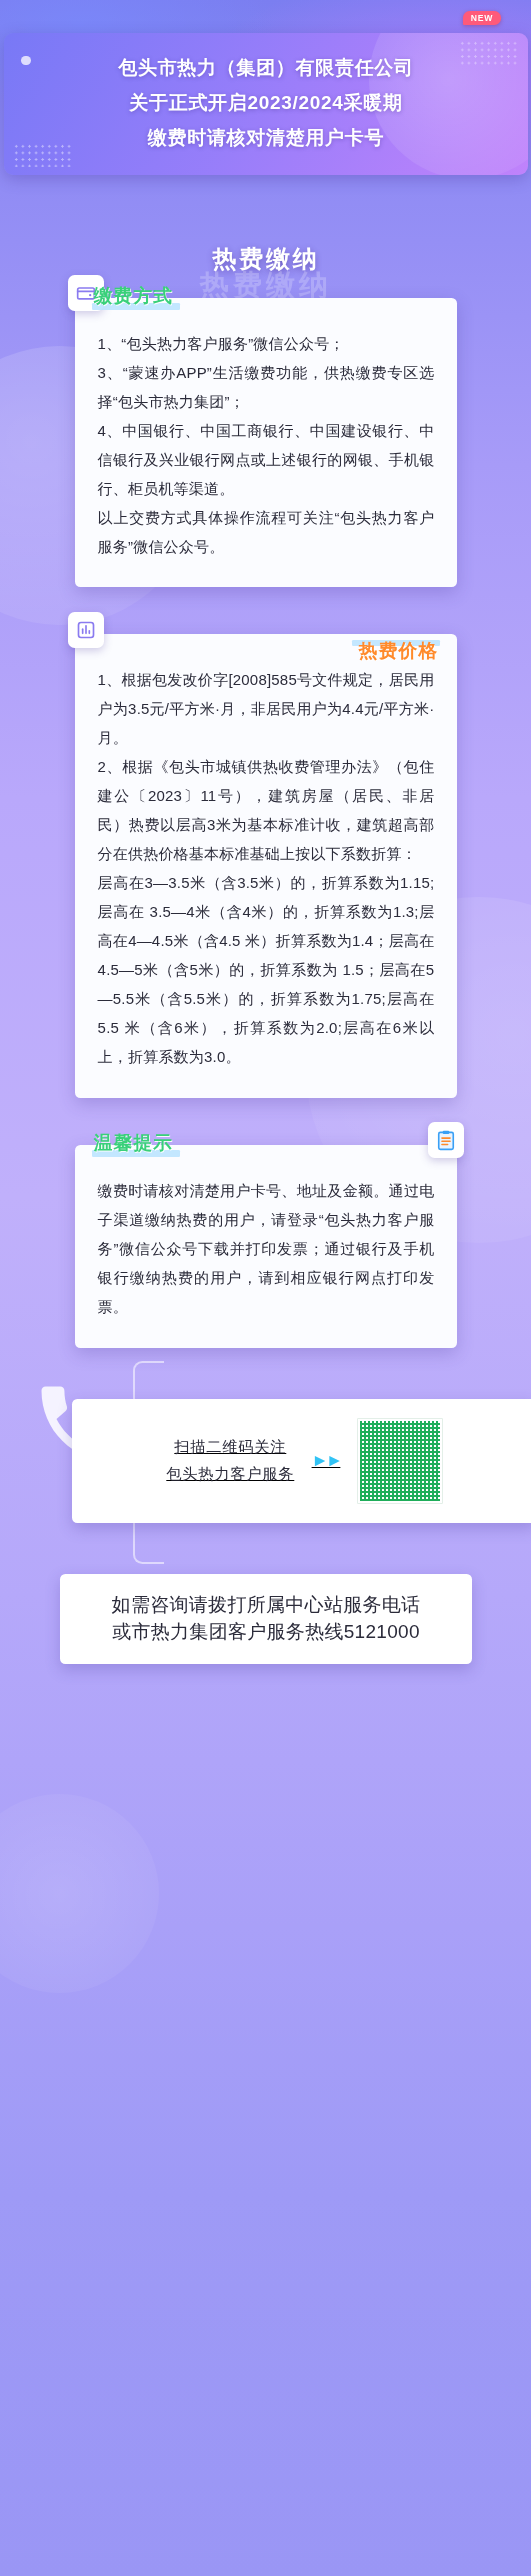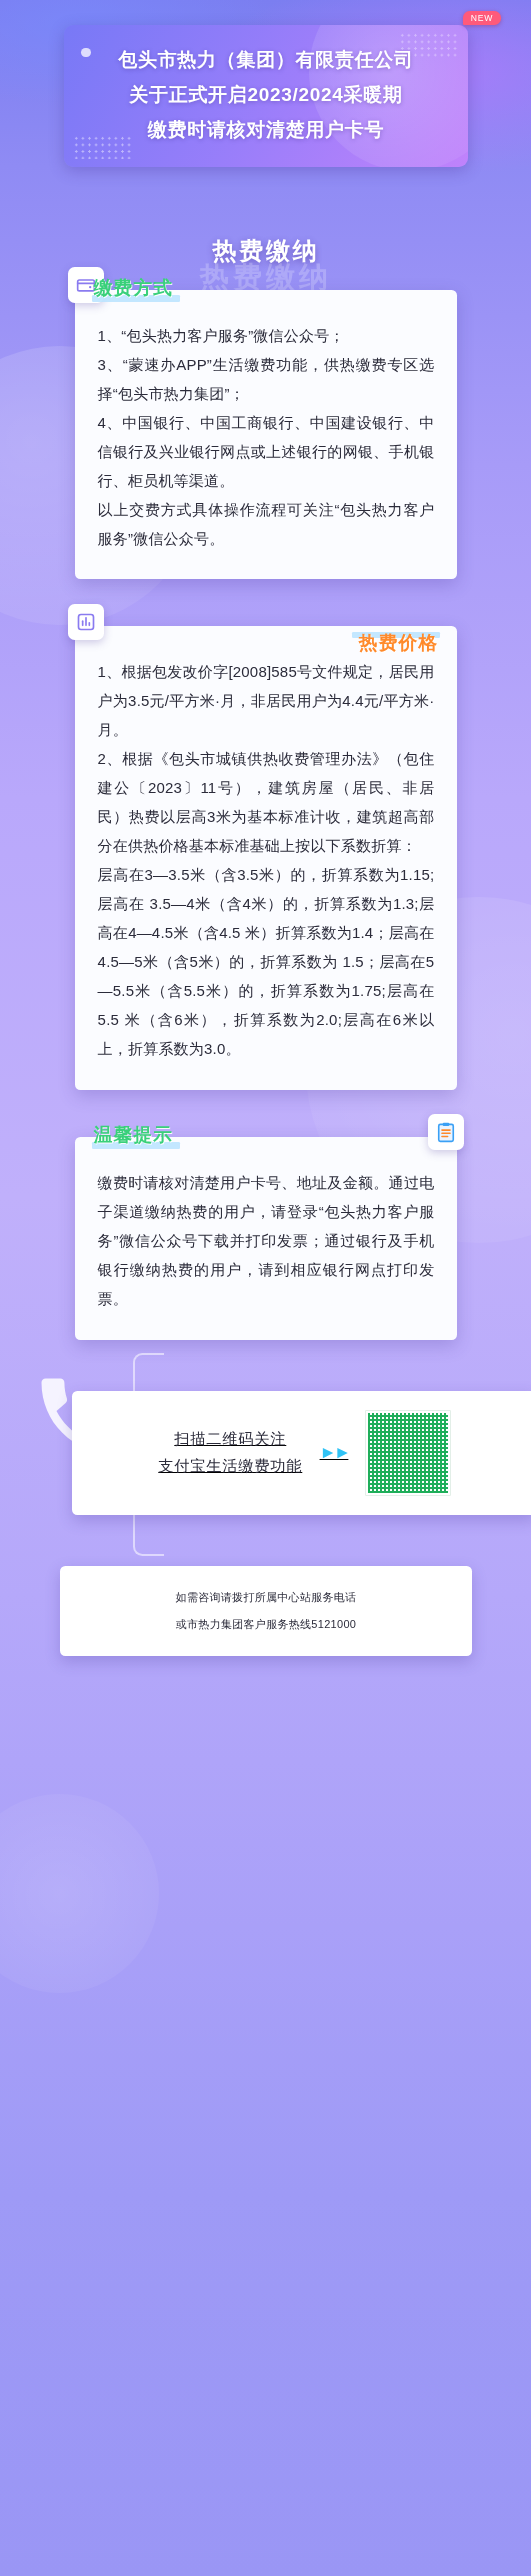--- a/index.html
+++ b/index.html
@@ -59,22 +59,22 @@
 
   
   .header {
     position: relative;
     margin: 0 auto;
     padding-top: 25px;
     width: 532px;
   }
   .banner {
     position: relative;
-    width: 404px;
-    margin: 0 auto;
+    width: 524px;
+    margin: 8px auto;
     padding: 17.3px 20px 20px 20px;
     box-sizing: border-box;
     border-radius: 9.3px;
     background: linear-gradient(120deg, rgba(120,120,246,0.95) 0%, rgba(150,125,250,0.95) 45%, rgba(196,130,252,0.92) 100%);
     box-shadow: 0 4px 14.6px rgba(60,40,140,0.28);
     overflow: hidden;
   }
   .banner:before {
     content: "";
     position: absolute;
@@ -93,21 +93,21 @@
     letter-spacing: 0.7px;
     text-shadow: 0 1.3px 4px rgba(50,30,120,0.35);
   }
   .new-badge {
     position: absolute;
     right: 31px;
     top: 10.6px;
     background: #ff5a7a;
     color: #ffffff;
     font-size: 8.6px;
-    font-weight: normal;
+    font-weight: bold;
     padding: 2px 8px 2.7px 8px;
     border-radius: 6.6px 6.6px 6.6px 1.3px;
     letter-spacing: 0.7px;
     box-shadow: 0 1.3px 4px rgba(150,20,60,0.35);
     z-index: 5;
   }
   .banner-deco-left {
     position: absolute;
     left: 17.3px; top: 22.6px;
     width: 9.3px; height: 9.3px;
@@ -285,21 +285,21 @@
   .contact-card {
     position: relative;
     width: 412px;
     margin: 0 auto;
     background: #ffffff;
     border-radius: 5.3px;
     box-shadow: 0 5.3px 14.6px rgba(60,40,140,0.22);
     padding: 18.6px 17.3px;
     box-sizing: border-box;
     color: #2b2b3a;
-    font-size: 11px;
+    font-size: 19px;
     line-height: 26.6px;
     text-align: center;
     letter-spacing: 0.3px;
   }
   .phone-icon {
     position: absolute;
     left: 29px;
     width: 100px; height: 100px;
     color: rgba(255,255,255,0.85);
   }
@@ -398,21 +398,21 @@
   <div style="position:relative;height:226px;">
     <div class="phone-icon" style="top:26.6px;">
       <svg width="100" height="100" viewBox="0 0 24 24" fill="rgba(255,255,255,0.85)">
         <path d="M6.6 10.8c1.4 2.8 3.8 5.1 6.6 6.6l2.2-2.2c.3-.3.7-.4 1.1-.3 1.2.4 2.5.6 3.8.6.6 0 1 .4 1 1V20c0 .6-.4 1-1 1C10.6 21 3 13.4 3 4c0-.6.4-1 1-1h3.5c.6 0 1 .4 1 1 0 1.3.2 2.6.6 3.8.1.4 0 .8-.3 1.1L6.6 10.8z"></path>
       </svg>
     </div>
     <div class="bracket" style="left:133px; top:13.3px; width:29px; height:199px;"></div>
     <div class="qr-card" style="position:absolute; left:72px; top:51px; width:464px;text-decoration:underline;">
       <div class="qr-text">
         <div>扫描二维码关注</div>
-        <div>支付宝生活缴费功能</div>
+        <div>包头热力客户服务</div>
       </div>
       <div class="qr-arrow">►►</div>
       <div class="qr-code"></div>
     </div>
   </div>
 
   <div style="position:relative; padding-left:60px; width:532px; box-sizing:border-box;">
     <div class="contact-card" style="margin:0;">
       <div>如需咨询请拨打所属中心站服务电话</div>
       <div>或市热力集团客户服务热线5121000</div>

